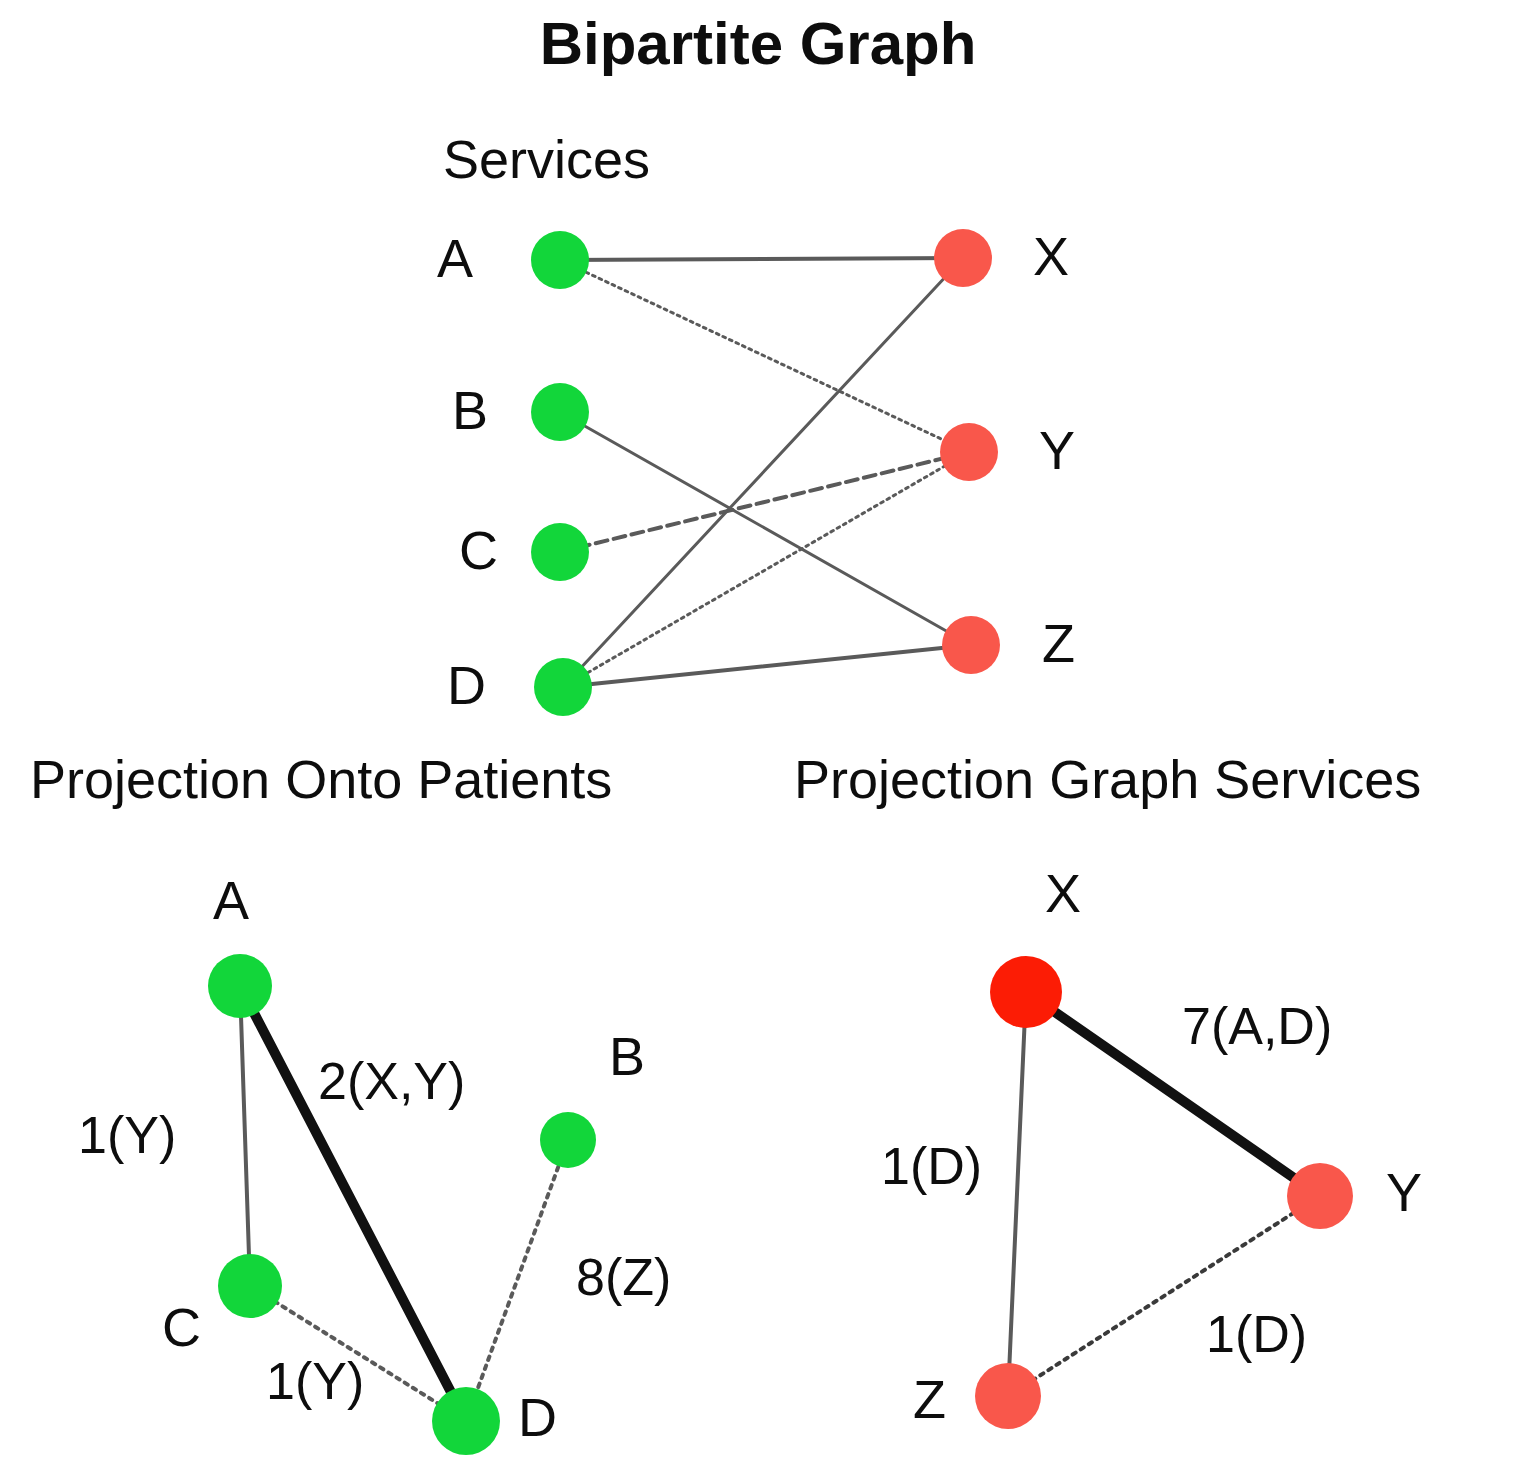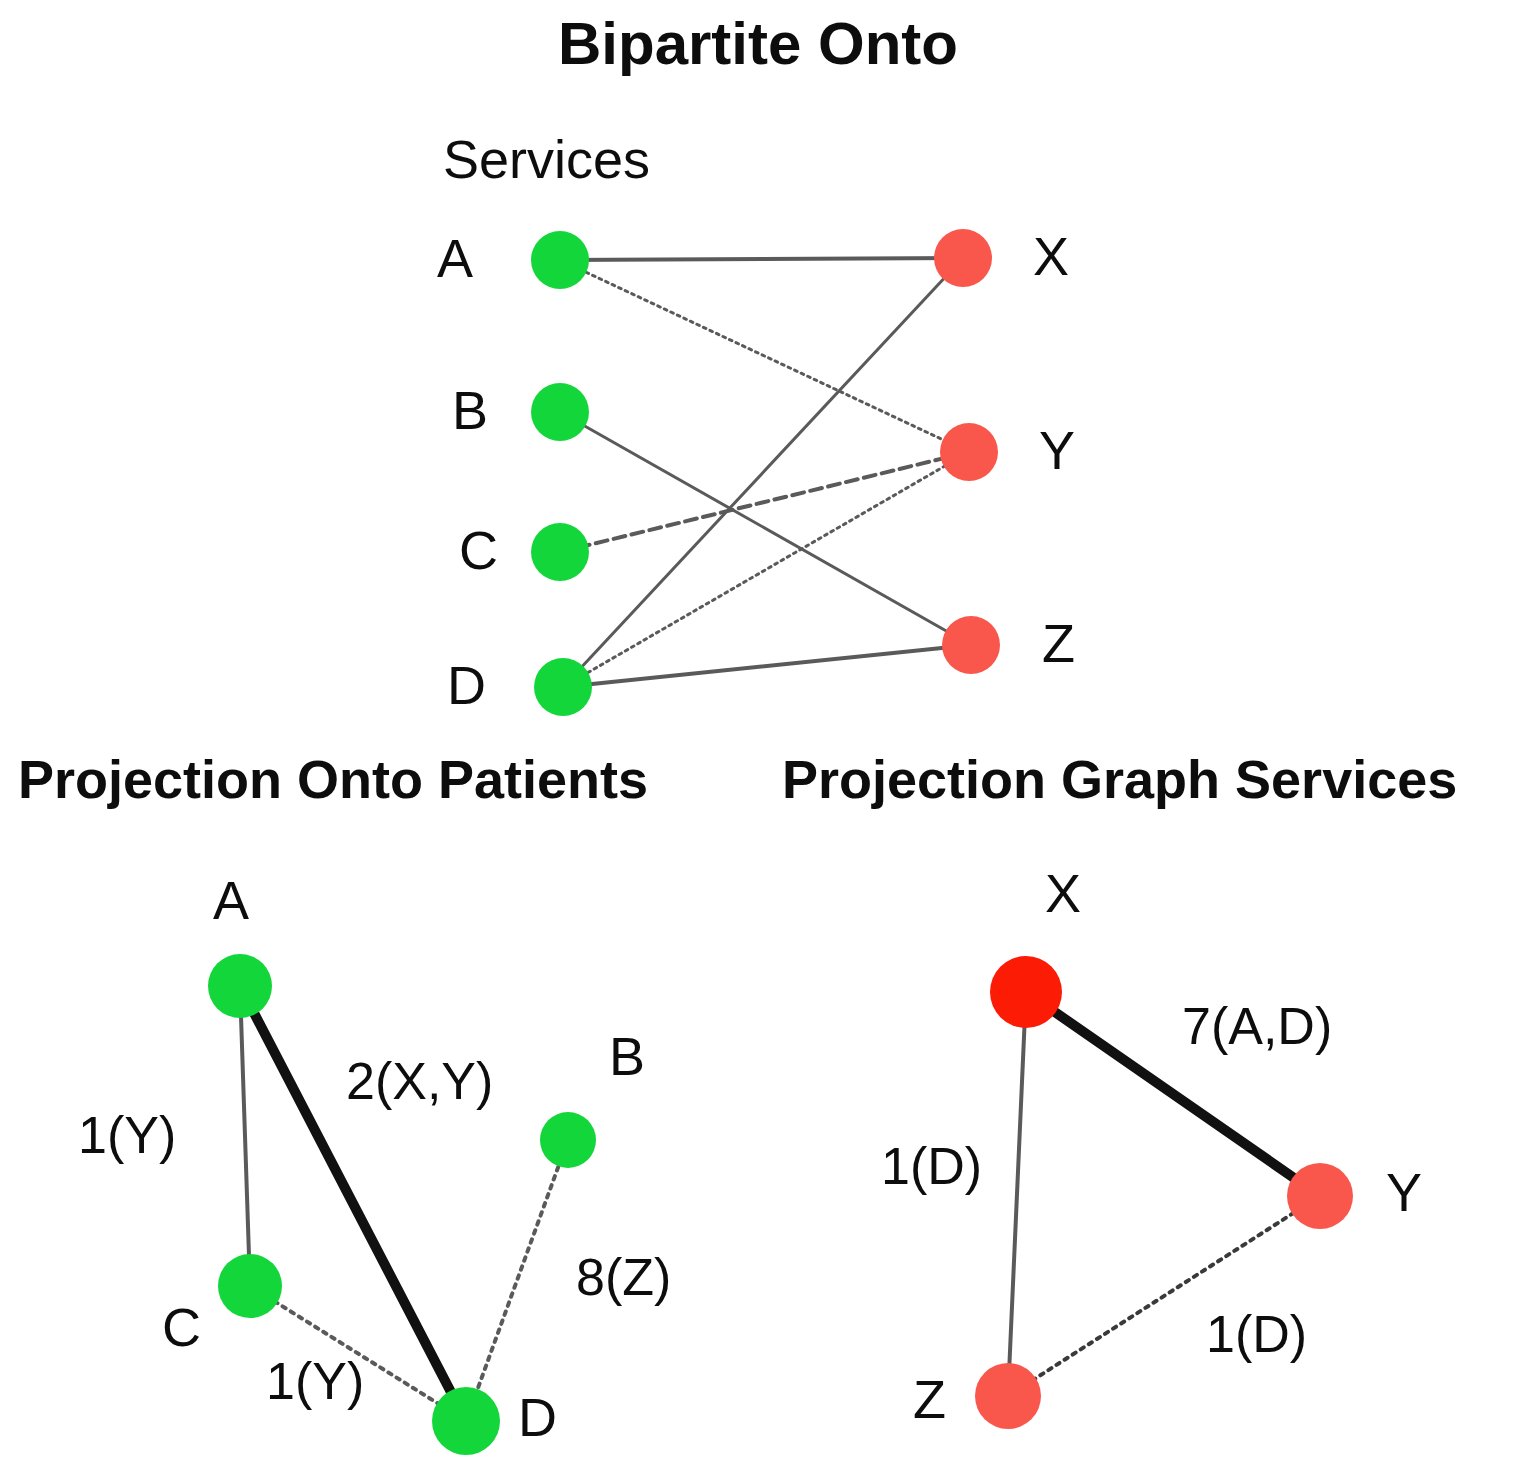--- a/index.html
+++ b/index.html
@@ -47,21 +47,22 @@
   }
   .head-patients { left: 443px; top: 132px; }
   .head-services { left: 896px; top: 132px; }
 
   .node-label {
     font-size: 54px;
     font-weight: 400;
   }
   .proj-title {
     font-size: 54px;
-    font-weight: 700;
+    font-weight: 400;
+    margin-left: 12px;
   }
   .proj-title-left  { left: 18px;  top: 752px; }
   .proj-title-right { left: 782px; top: 752px; }
 
   .edge-label {
     font-size: 52px;
     font-weight: 400;
   }
 </style>
 </head>
@@ -93,37 +94,37 @@
       <circle cx="250" cy="1286" r="32" fill="#12d63a"></circle>
       <circle cx="466" cy="1421" r="34" fill="#12d63a"></circle>
       <line x1="1026" y1="992" x2="1320" y2="1196" stroke="#111111" stroke-width="10" stroke-linecap="round"></line>
       <line x1="1026" y1="992" x2="1008" y2="1396" stroke="#5a5a5a" stroke-width="4" stroke-linecap="round"></line>
       <line x1="1008" y1="1396" x2="1320" y2="1196" stroke="#3a3a3a" stroke-width="4" stroke-linecap="round" stroke-dasharray="3.6,6"></line>
       <circle cx="1026" cy="992" r="36" fill="#fc1c05"></circle>
       <circle cx="1320" cy="1196" r="33" fill="#f9574b"></circle>
       <circle cx="1008" cy="1396" r="33" fill="#f9574b"></circle>
     </svg>
 
-  <div class="txt title-main">Bipartite Onto</div>
+  <div class="txt title-main">Bipartite Graph</div>
 
   <div class="txt col-head head-patients">Services</div>
 
   <div class="txt proj-title proj-title-left">Projection Onto Patients</div>
   <div class="txt proj-title proj-title-right">Projection Graph Services</div>
 
   <div id="text-layer">
       <div class="txt node-label" style="left: 437px; top: 231px;">A</div>
       <div class="txt node-label" style="left: 452px; top: 383px;">B</div>
       <div class="txt node-label" style="left: 459px; top: 523px;">C</div>
       <div class="txt node-label" style="left: 447px; top: 658px;">D</div>
       <div class="txt node-label" style="left: 1033px; top: 229px;">X</div>
       <div class="txt node-label" style="left: 1039px; top: 423px;">Y</div>
       <div class="txt node-label" style="left: 1042px; top: 616px;">Z</div>
       <div class="txt edge-label" style="left: 78px; top: 1109px;">1(Y)</div>
-      <div class="txt edge-label" style="left: 346px; top: 1055px;">2(X,Y)</div>
+      <div class="txt edge-label" style="left: 318px; top: 1055px;">2(X,Y)</div>
       <div class="txt edge-label" style="left: 266px; top: 1355px;">1(Y)</div>
       <div class="txt edge-label" style="left: 576px; top: 1251px;">8(Z)</div>
       <div class="txt node-label" style="left: 213px; top: 873px;">A</div>
       <div class="txt node-label" style="left: 609px; top: 1029px;">B</div>
       <div class="txt node-label" style="left: 162px; top: 1300px;">C</div>
       <div class="txt node-label" style="left: 518px; top: 1390px;">D</div>
       <div class="txt edge-label" style="left: 1182px; top: 1000px;">7(A,D)</div>
       <div class="txt edge-label" style="left: 881px; top: 1140px;">1(D)</div>
       <div class="txt edge-label" style="left: 1206px; top: 1308px;">1(D)</div>
       <div class="txt node-label" style="left: 1045px; top: 866px;">X</div>

